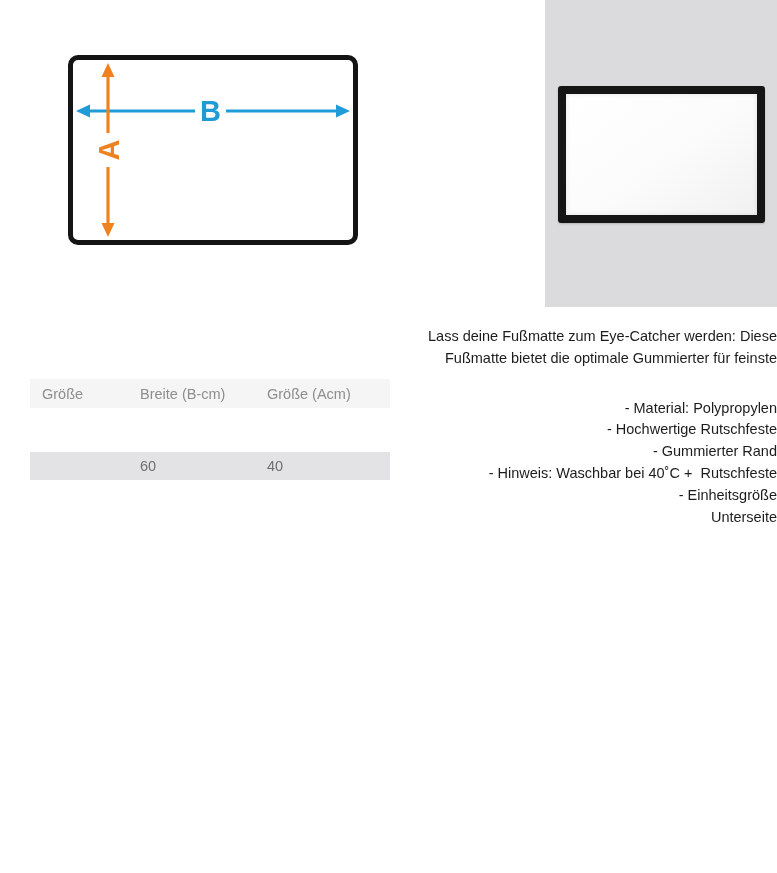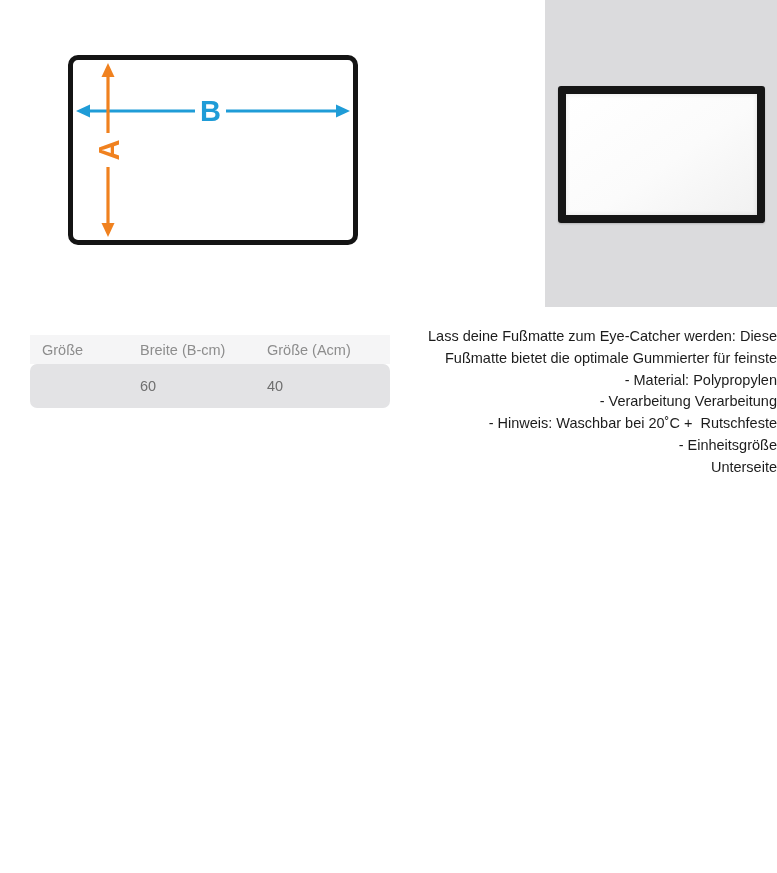--- a/index.html
+++ b/index.html
@@ -34,35 +34,35 @@
     border: 8px solid #151515; border-radius: 3px;
     background: linear-gradient(145deg, #ffffff 0%, #fbfbfb 55%, #f1f1f1 100%);
     box-shadow: inset 0 0 5px rgba(0,0,0,0.10), 0 1px 2px rgba(0,0,0,0.18);
   }
 
   
   .size-table {
     position: absolute; left: 30px; top: 335px;
     width: 360px; font-size: 14.5px;
   }
-  .trow { display: grid; grid-template-columns: 110px 127px 123px; align-items: center; }
+  .trow { display: grid; grid-template-columns: 110px 127px 123px; align-items: center; margin-top: 44px; }
   .trow.head { height: 29px; background: #f5f5f6; color: #8d8d8d; }
-  .trow.data { height: 44px; background: #e3e3e5; color: #6f6f6f; border-radius: 7px; }
+  .trow.data { height: 28px; background: #e3e3e5; color: #6f6f6f; }
   .tcell { white-space: nowrap; }
   .tcell.first { padding-left: 12px; }
 
   
   .description {
     position: absolute; left: 405px; top: 326px;
     width: 372px;
     color: #1c1c1c; font-size: 14.5px; line-height: 21.8px; text-align: right;
   }
   .dline { white-space: pre; }
   .dline.cont { padding-left: 16px; }
-  .features { }
+  .features { margin-top: 28px; }
   .dline.wrap-cont { padding-left: 10px; }
 </style>
 </head>
 <body>
 
 <div class="canvas">
 
   <div class="diagram">
     <svg width="280" height="180" viewBox="0 0 280 180">
 
@@ -101,20 +101,21 @@
     </div>
   </div>
 
   <div class="description">
     <div class="intro">
       <div class="dline">Lass deine Fußmatte zum Eye-Catcher werden: Diese</div>
       <div class="dline cont">Fußmatte bietet die optimale Gummierter für feinste</div>
     </div>
     <div class="features">
       <div class="dline">- Material: Polypropylen</div>
-      <div class="dline">- Verarbeitung Verarbeitung</div>
-      <div class="dline">- Hinweis: Waschbar bei 20˚C +  Rutschfeste</div>
+      <div class="dline">- Hochwertige Rutschfeste</div>
+      <div class="dline">- Gummierter Rand</div>
+      <div class="dline">- Hinweis: Waschbar bei 40˚C +  Rutschfeste</div>
       <div class="dline">- Einheitsgröße</div>
       <div class="dline wrap-cont">Unterseite</div>
     </div>
   </div>
 
 </div>
 
 </body></html>

